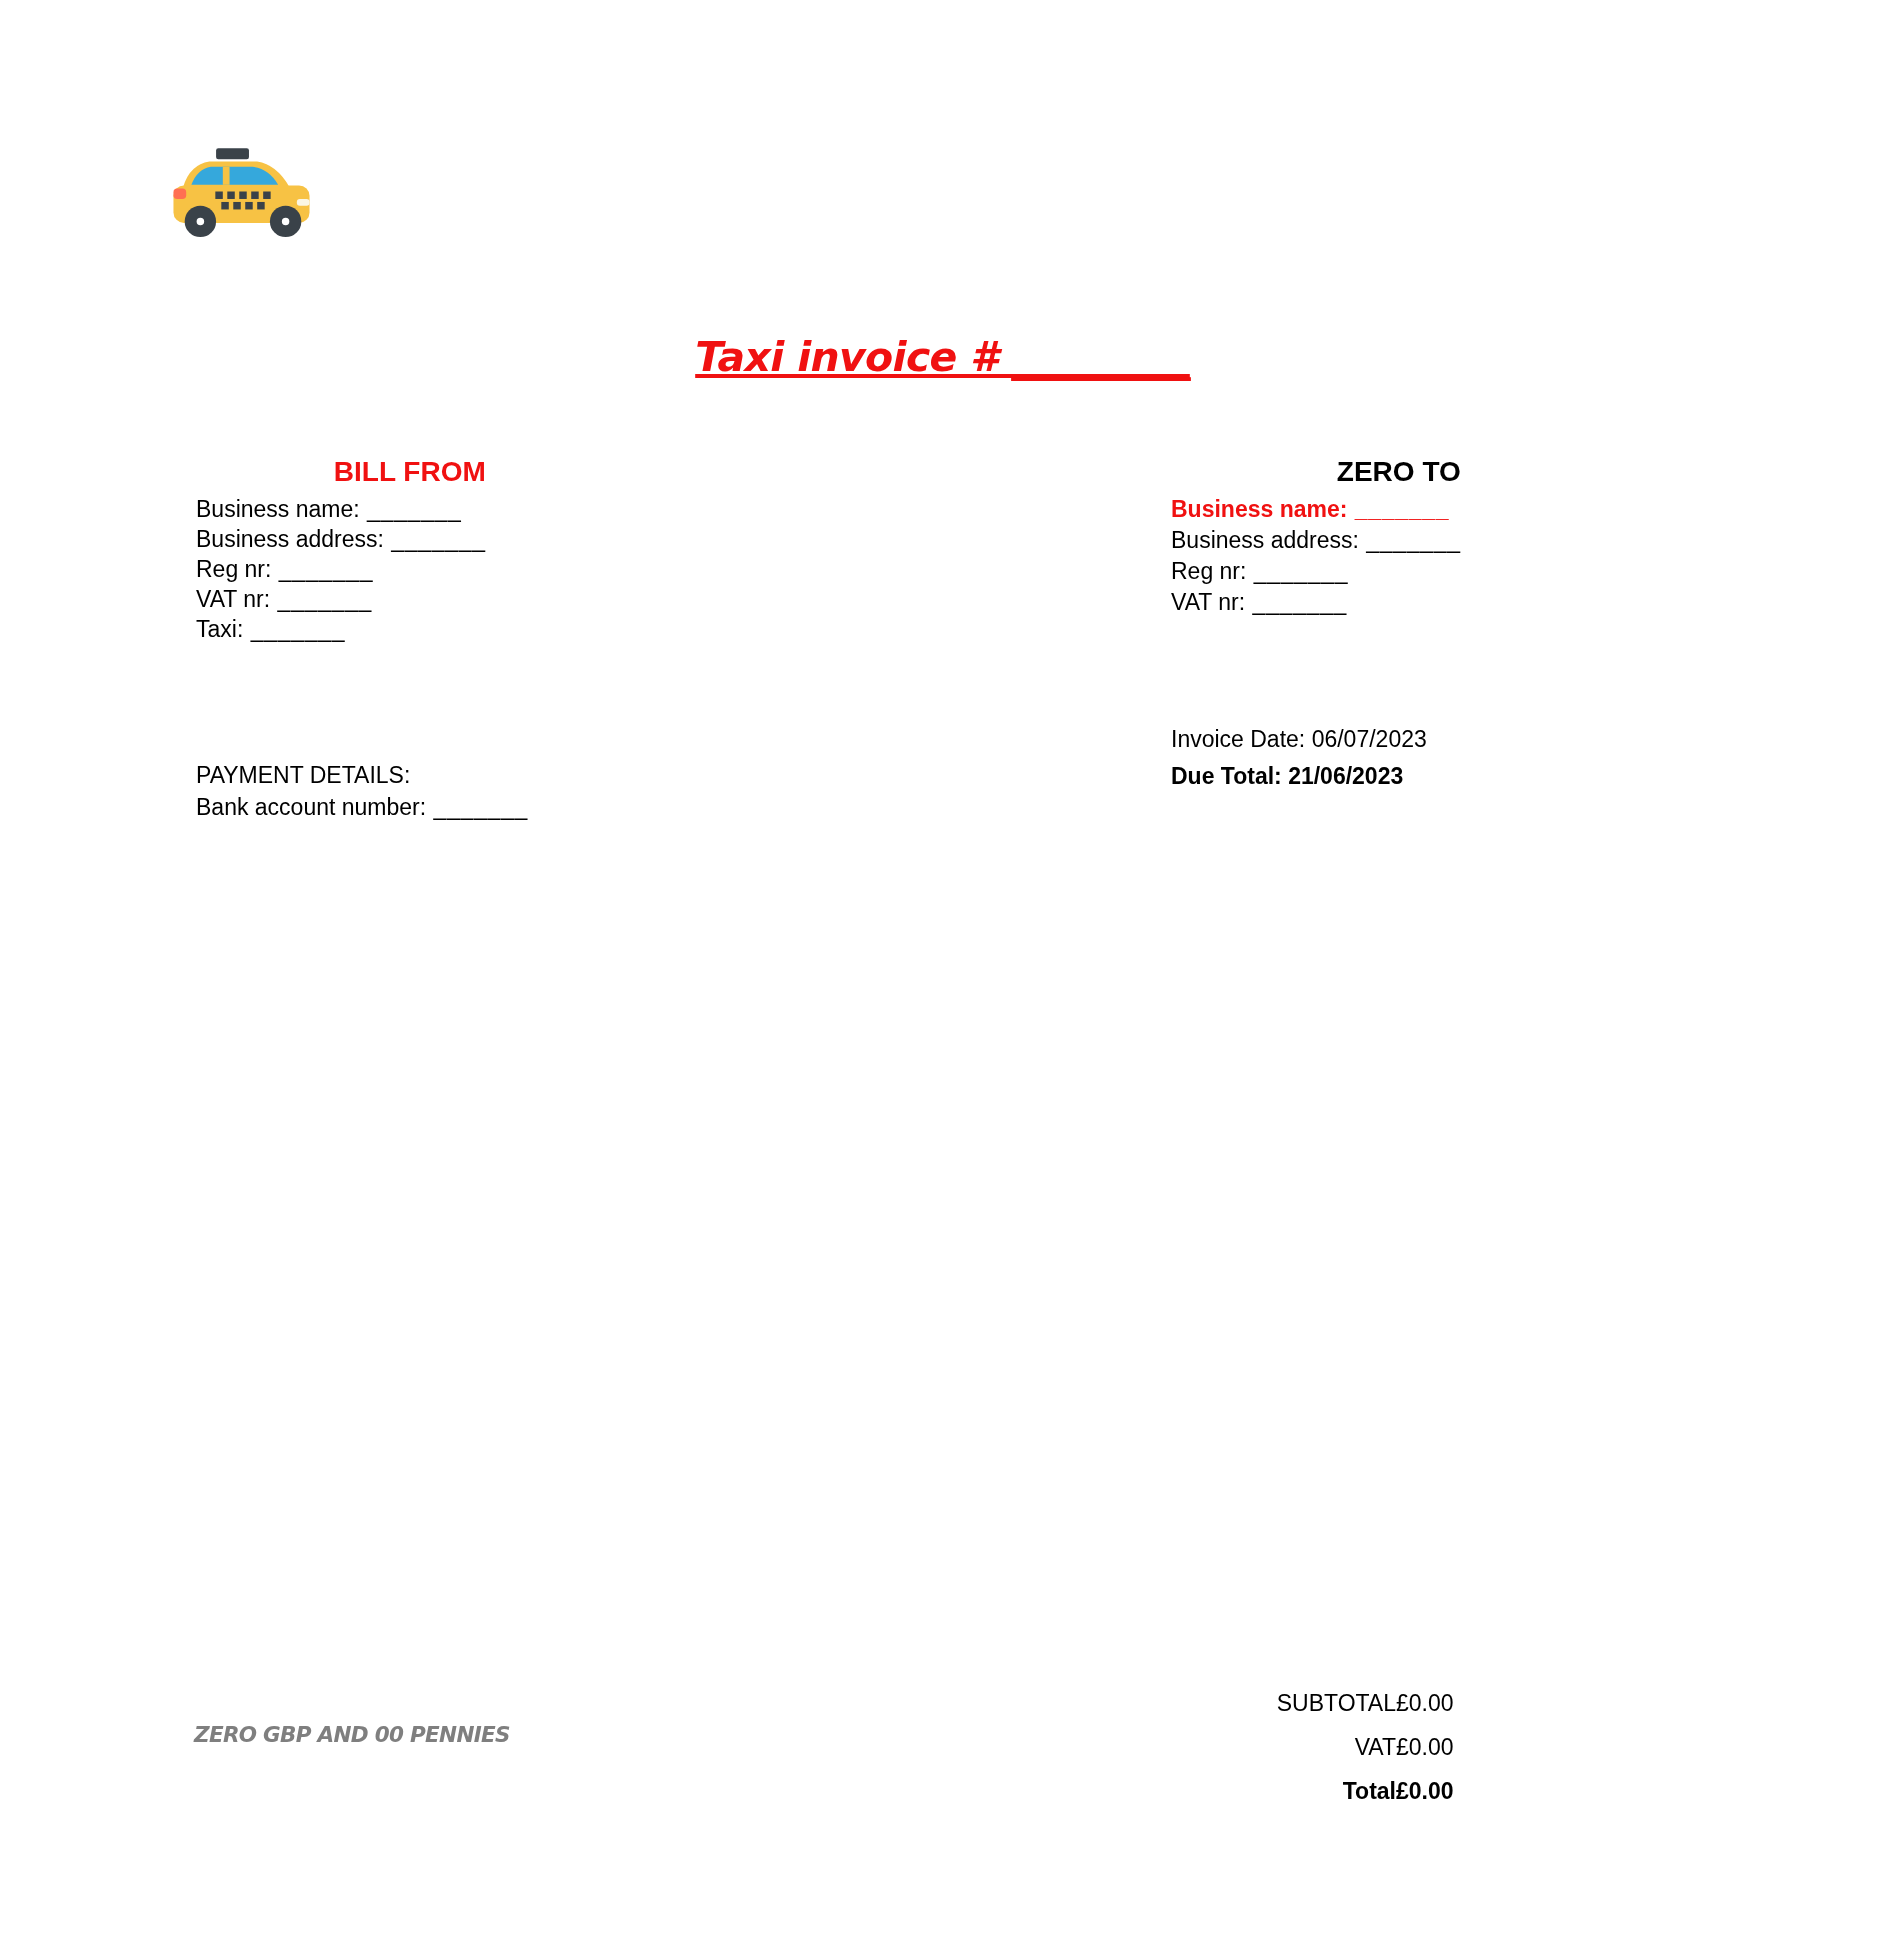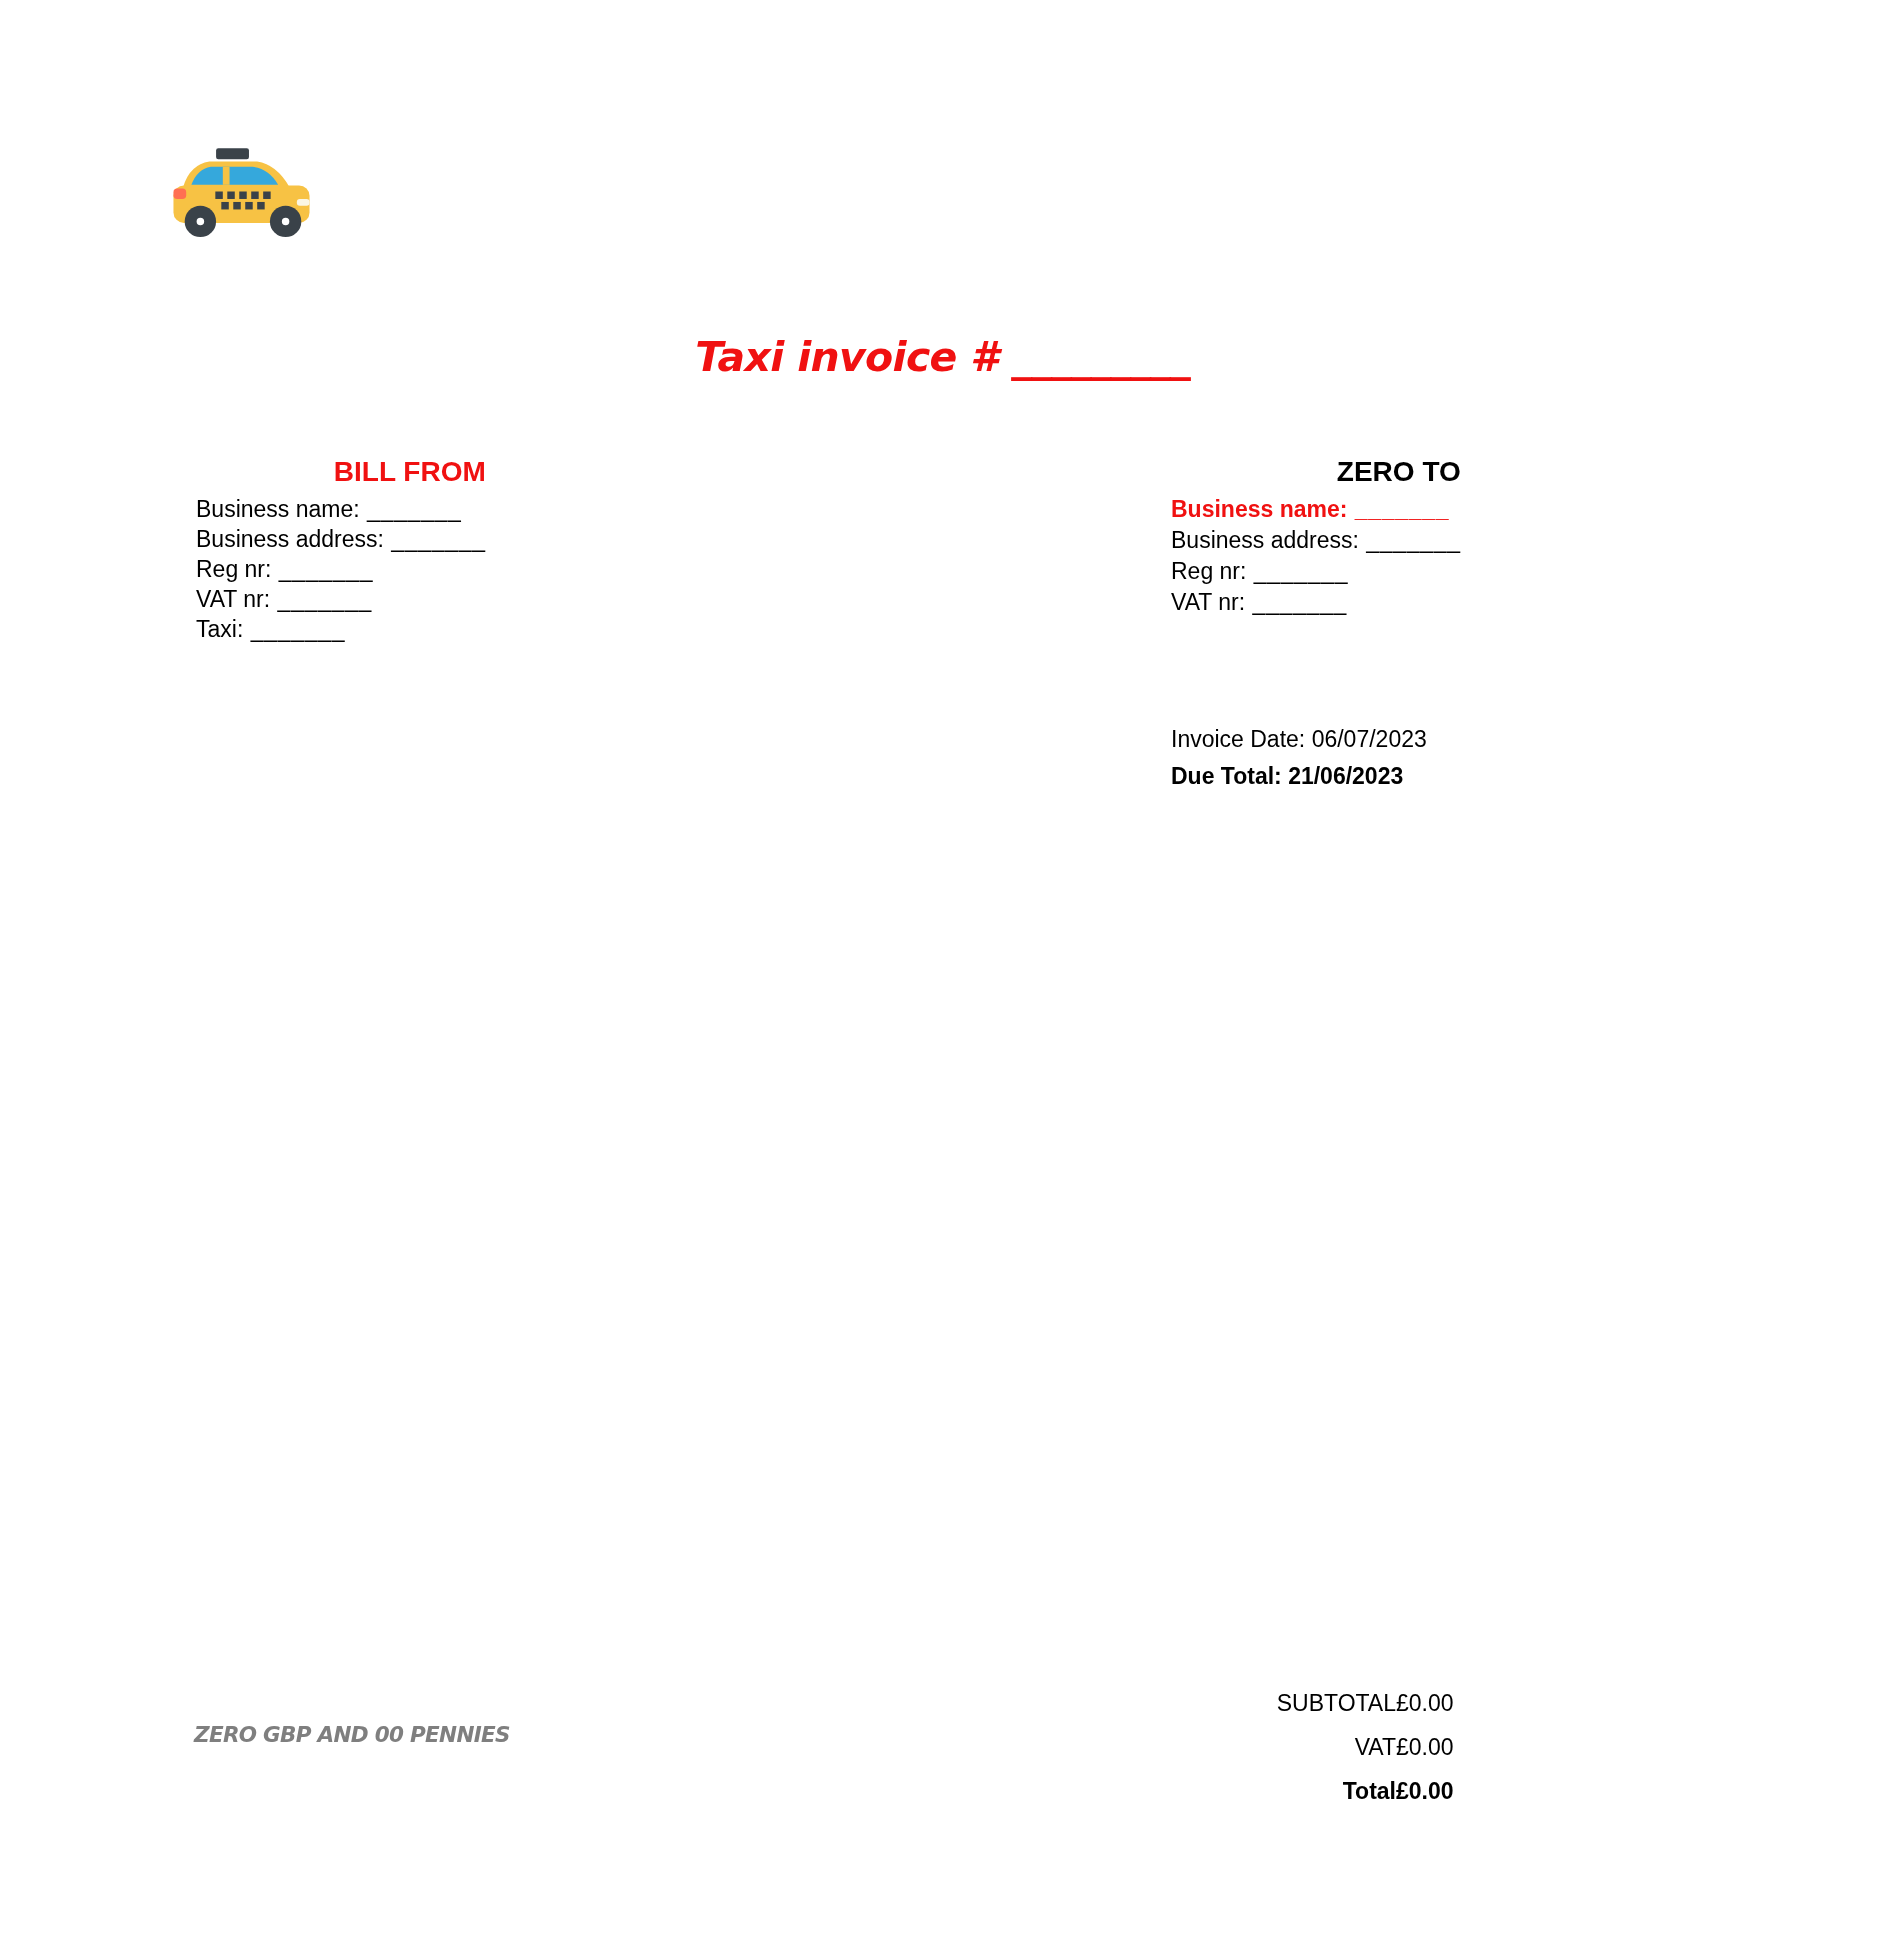--- a/index.html
+++ b/index.html
@@ -7,21 +7,21 @@
     position:relative; width:1885px; height:1955px; overflow:hidden;
     background:#ffffff; color:#000;
     font-family:"Liberation Sans", sans-serif;
   }
   .taxi-logo { position:absolute; left:163px; top:139px; width:157px; height:105px; }
 
   .title {
     position:absolute; top:333px; left:0; width:100%;
     text-align:center; font-family:"DejaVu Sans", sans-serif;
     font-style:italic; font-weight:bold; font-size:41px;
-    color:var(--accent-red,#F01111); letter-spacing:-0.7px;
+    color:var(--accent-red,#F01111); letter-spacing:-0.7px;text-decoration:underline;
   }
 
   .section { position:absolute; font-size:23px; line-height:30px; }
   .section-heading { font-size:28px; font-weight:bold; line-height:37px; margin-bottom:4.4px;text-align:right; }
   .red  { color:var(--accent-red,#F01111); }
   .bold { font-weight:bold; }
   .bill-from { left:196px; top:453px; }
   .bill-to   { left:1171px; top:453px; line-height:31px; }
   .blank { margin-left:7.4px; letter-spacing:0.7px; }
 
@@ -126,20 +126,26 @@
     <div>
       <span>Invoice Date:</span>
       <span>06/07/2023</span>
     </div>
     <div class="bold">
       <span>Due Total:</span>
       <span>21/06/2023</span>
     </div>
   </div>
 
+  <div class="payment">
+    <div>PAYMENT DETAILS:</div>
+    <div>
+      <span>Bank account number:</span><span class="blank">_______</span>
+    </div>
+  </div>
 
 
   <div class="totals">
     <div class="totals-row">
       <span class="totals-label">SUBTOTAL</span>
       <span class="totals-value">£0.00</span>
     </div>
     <div class="totals-row">
       <span class="totals-label">VAT</span>
       <span class="totals-value">£0.00</span>

